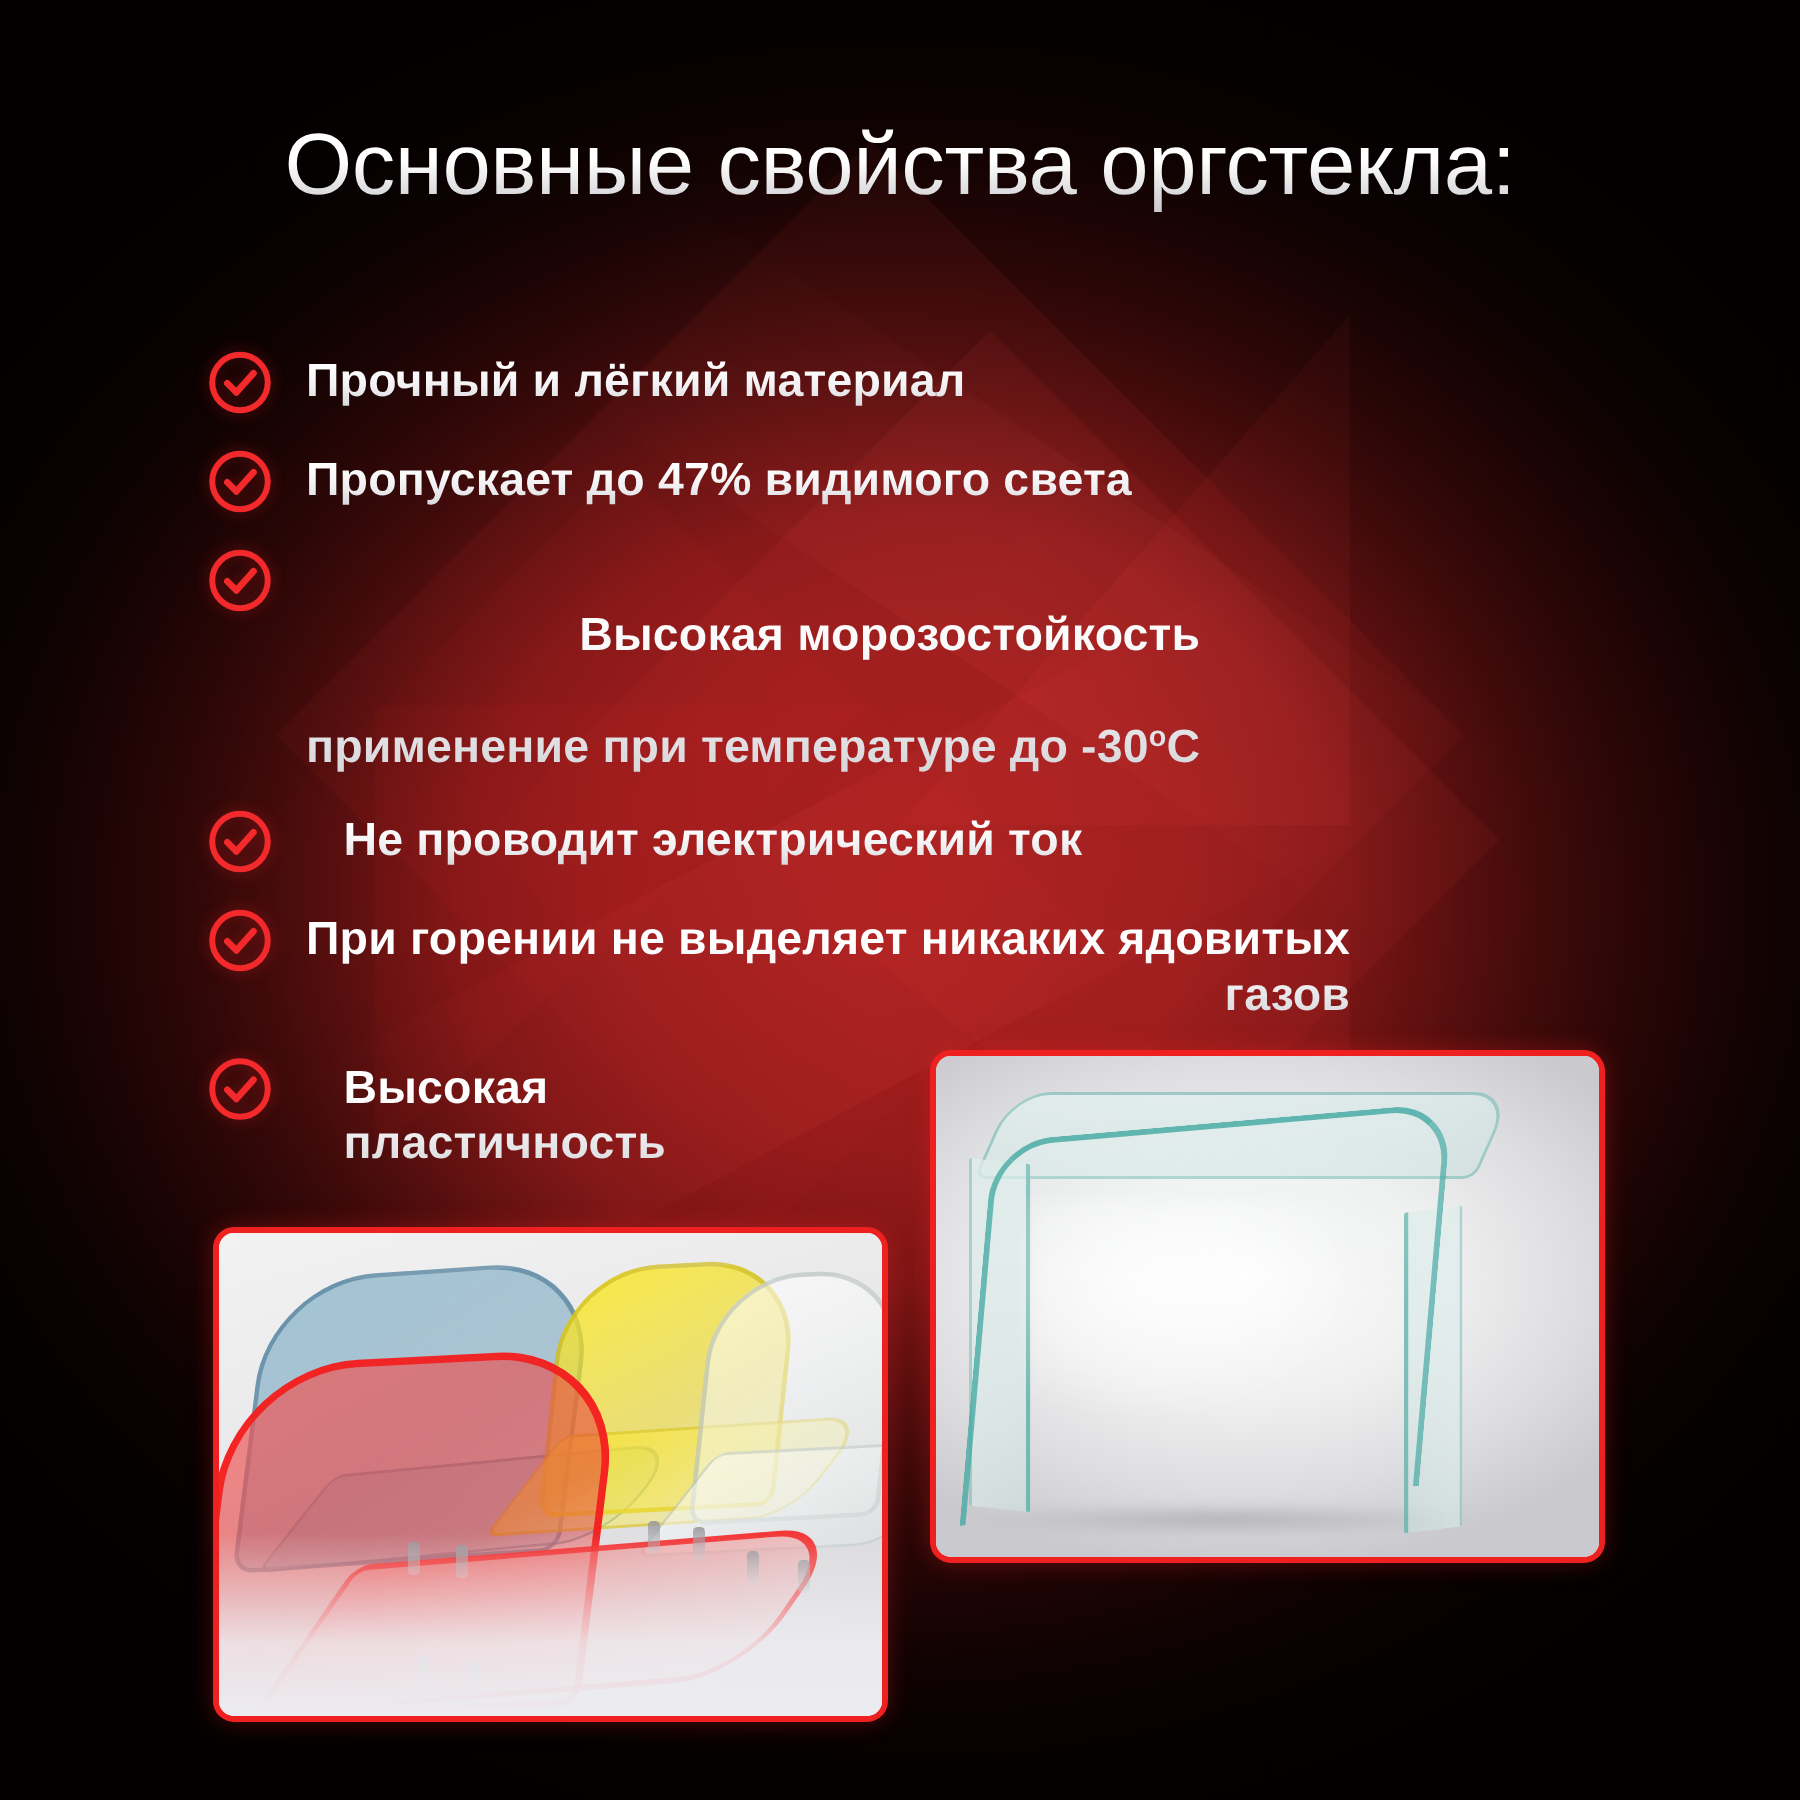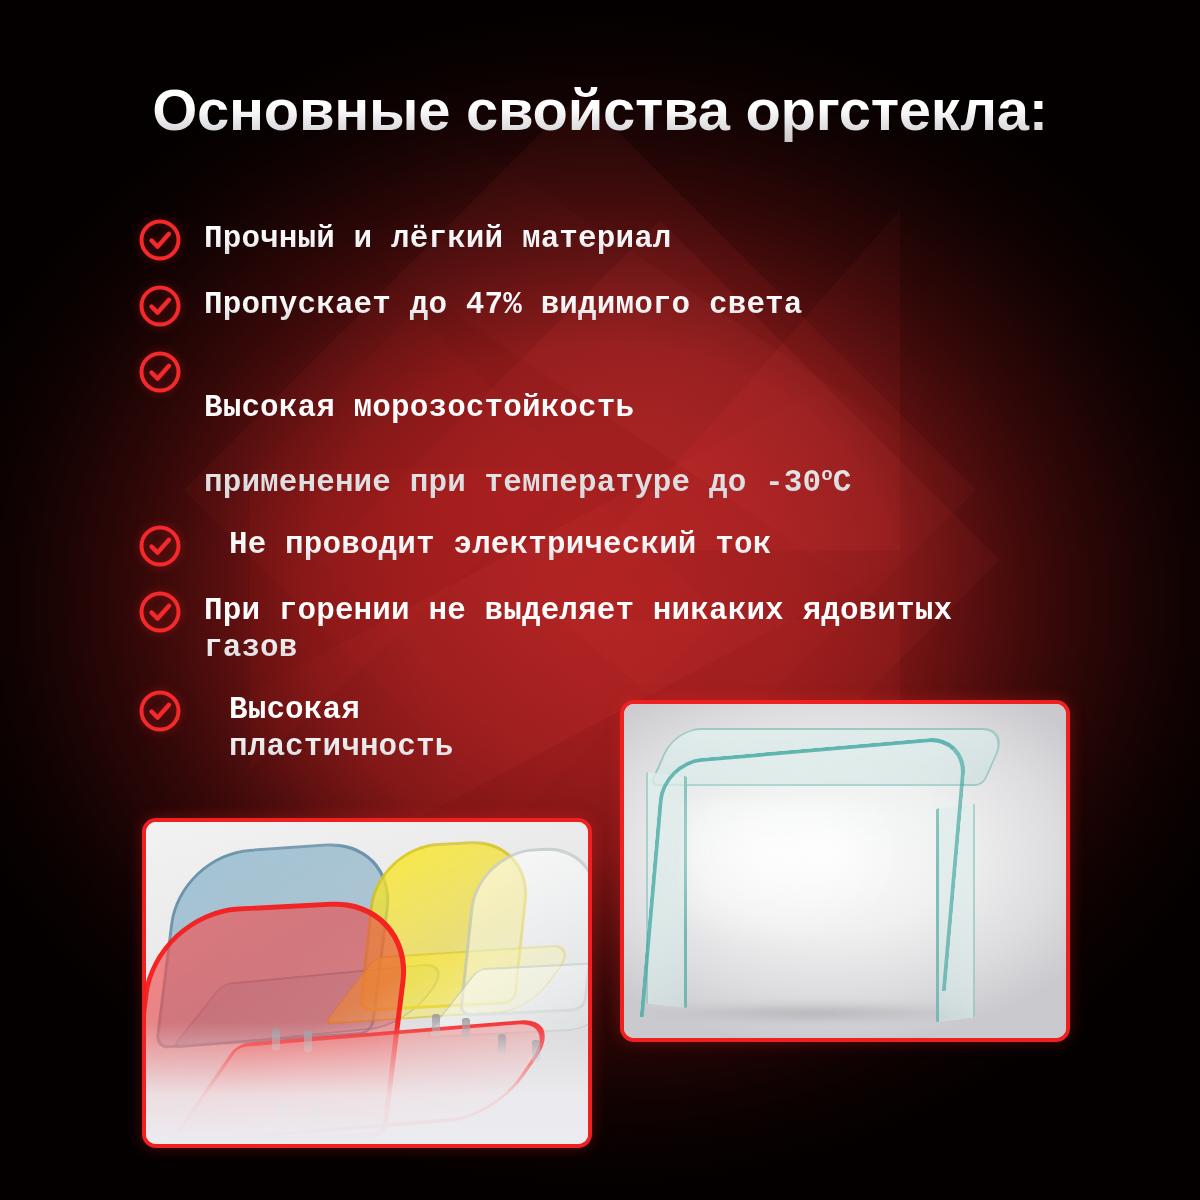--- a/index.html
+++ b/index.html
@@ -114,36 +114,35 @@
 
   .poster-title {
     position: absolute;
     left: 0;
     right: 0;
     top: 38px;
     text-align: center;
     padding: 0 120px;
     font-size: 58px;
     line-height: 1.13;
-    font-weight: 700;
+    font-weight: 400;
     letter-spacing: -0.3px;
     background: linear-gradient(180deg, #ffffff 12%, #ffffff 46%, #d9d9dc 82%, #c9c9cd 100%);
     -webkit-background-clip: text;
     background-clip: text;
     color: transparent;
     -webkit-text-fill-color: transparent;
     text-shadow: none;
   }
 
   .feature-list {
     position: absolute;
     left: 138px;
-    top: 217px;
+    top: 232px;
     width: 960px;
-    font-family: Liberation Mono, monospace;
   }
 
   .feature-item {
     position: relative;
     display: flex;
     align-items: flex-start;
     margin-bottom: 18px;
     min-height: 48px;
   }
 
@@ -164,21 +163,21 @@
     letter-spacing: 0.1px;
     padding-top: 3px;
     background: linear-gradient(180deg, #ffffff 30%, #f2f2f4 62%, #d6d6da 100%);
     -webkit-background-clip: text;
     background-clip: text;
     color: transparent;
     -webkit-text-fill-color: transparent;
     white-space: pre-line;
   }
 
-  .feature-item.tall { margin-bottom: 22px; }
+  .feature-item.tall { margin-bottom: 22px; text-align: right; }
   .feature-item.gap-before { margin-top: 14px; gap: 25px; }
 
   .deg {
     font-size: 0.62em;
     vertical-align: 0.55em;
     line-height: 0;
   }
 
   
   .photo-frame {

